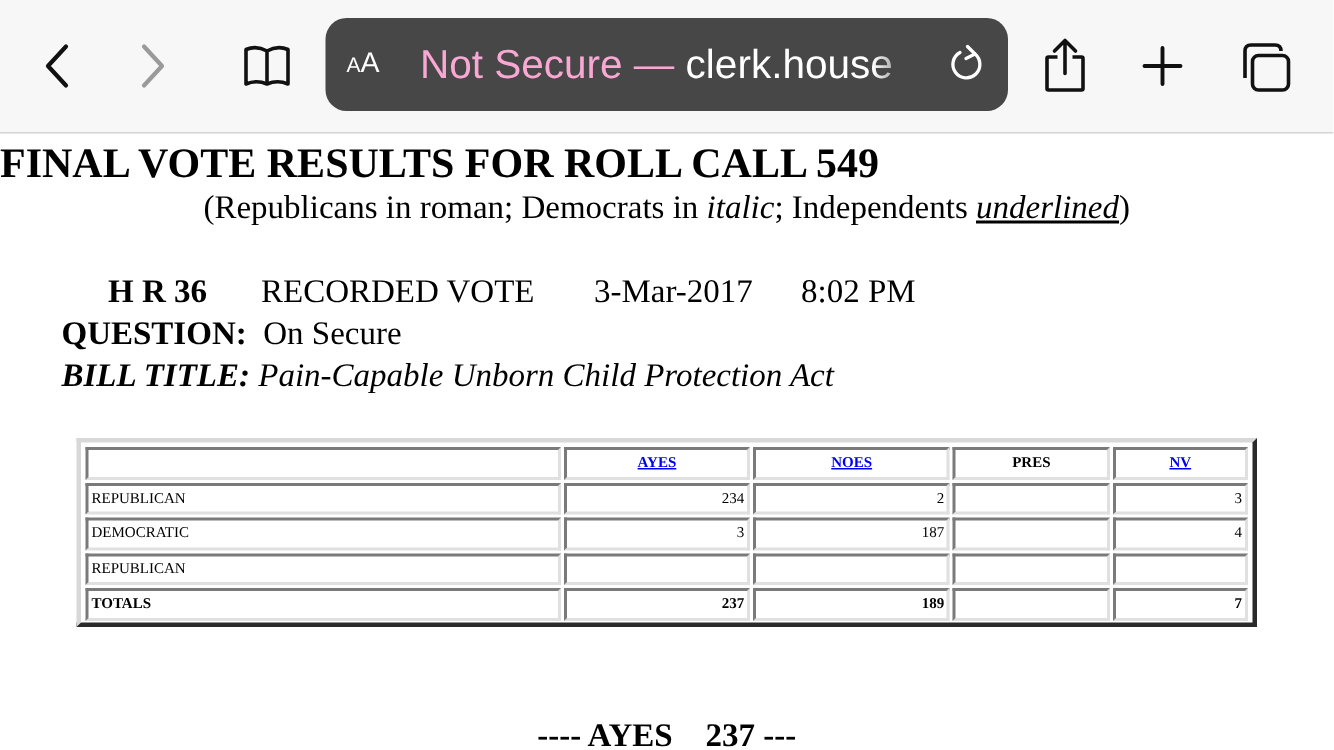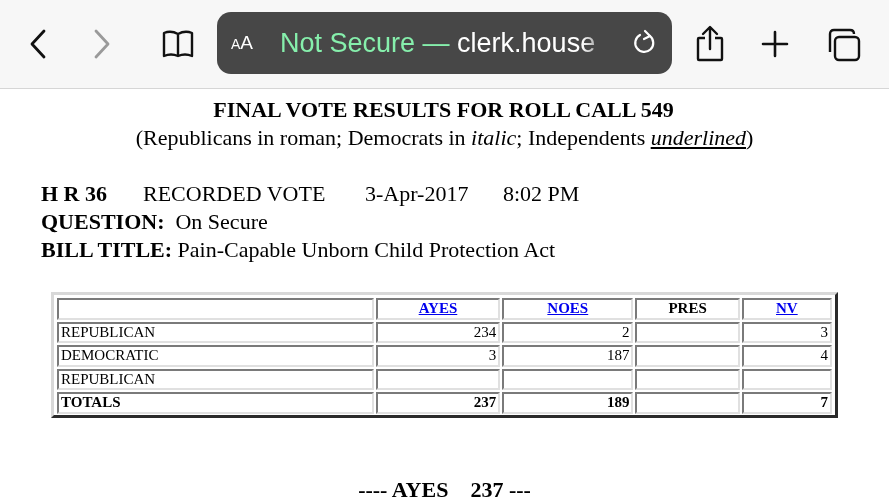--- a/index.html
+++ b/index.html
@@ -19,55 +19,55 @@
     position: absolute; left: 217px; top: 12px; width: 455px; height: 62px;
     background: #474747; border-radius: 14px;
     display: flex; align-items: center; color: #fff;
   }
   .addr-aa { position: absolute; left: 14px; top: 20px; font-family: "Liberation Sans", sans-serif; font-size: 19px; color: #ffffff; letter-spacing: 0px; }
   .addr-aa .small { font-size: 14px; }
   .addr-text {
     position: absolute; left: 63px; top: 14px; width: 330px; height: 34px; overflow: hidden; white-space: nowrap;
     font-family: "Liberation Sans", sans-serif; font-size: 27px; line-height: 34px;
   }
-  .addr-text .ns { color: #86efac; }
+  .addr-text .ns { color: #f9a8d4; }
   .addr-text .host { color: #ffffff; }
   .addr-fade { position: absolute; left: 365px; top: 14px; width: 30px; height: 34px; background: linear-gradient(to right, rgba(71,71,71,0), #474747); }
   .addr-reload { position: absolute; left: 412px; top: 16px; width: 30px; height: 30px; }
   .tb-share { left: 690px; top: 24px; width: 40px; height: 40px; }
   .tb-plus { left: 757px; top: 26px; width: 36px; height: 36px; }
   .tb-tabs { left: 824px; top: 26px; width: 40px; height: 38px; }
 
   
   .page-title {
-    position: absolute; left: 0; top: 96px; width: 887px; text-align: center;
-    font-weight: bold; font-size: 22px; line-height: 28px;
+    position: absolute; left: 0; top: 96px; width: 887px; text-align: left;
+    font-weight: bold; font-size: 28px; line-height: 28px;
   }
   .page-sub {
     position: absolute; left: 0; top: 124px; width: 889px; text-align: center;
     font-size: 22px; line-height: 28px;
   }
   .page-sub i { font-style: italic; }
   .page-sub u { text-decoration: underline; font-style: italic; }
 
   .info { position: absolute; left: 41px; font-size: 22px; line-height: 28px; white-space: nowrap; }
   .info b { font-weight: bold; }
   .info1 { top: 180px; }
   .info2 { top: 208px; }
-  .info3 { top: 236px; }
+  .info3 { top: 236px; font-style: italic; }
   .info1 span { display: inline-block; }
 
   
   .vote-table-wrap {
     position: absolute; left: 51px; top: 292px; width: 787px; height: 126px;
     border-top: 3px solid #d8d8d8; border-left: 3px solid #d8d8d8;
     border-right: 3px solid #2a2a2a; border-bottom: 3px solid #2a2a2a;
     padding: 1px;
   }
-  table.vote-table { border-collapse: separate; border-spacing: 2px; width: 100%; font-size: 15px; }
+  table.vote-table { border-collapse: separate; border-spacing: 2px; width: 100%; font-size: 10px; }
   table.vote-table td, table.vote-table th {
     border-top: 2px solid #7a7a7a; border-left: 2px solid #7a7a7a;
     border-right: 2px solid #e0e0e0; border-bottom: 2px solid #e0e0e0;
     height: 21.5px; padding: 0 2px; line-height: 17px;
   }
   table.vote-table th { font-weight: bold; text-align: center; }
   table.vote-table th a { color: #0000ee; text-decoration: underline; }
   table.vote-table td.num { text-align: right; }
   table.vote-table tr.totals td { font-weight: bold; }
   .c0 { width: 316px; } .c1 { width: 124px; } .c2 { width: 131px; } .c3 { width: 104px; } .c4 { width: 90px; }
@@ -129,21 +129,21 @@
         <rect x="9" y="9" width="24" height="23" rx="4" fill="none" stroke="#111" stroke-width="2.4"></rect>
         <path d="M4 24 L4 6 Q4 2 8 2 L24 2 Q28 2 28 6" fill="none" stroke="#111" stroke-width="2.4"></path>
       </svg>
   </div>
 </div>
 
 <div class="page-title">FINAL VOTE RESULTS FOR ROLL CALL 549</div>
 <div class="page-sub"><span>(Republicans in roman; Democrats in </span><i>italic</i><span>; Independents </span><u>underlined</u><span>)</span></div>
 
 <div class="info info1">
-  <b style="display:inline-block;width:102px;">H R 36</b><span style="width:222px;">RECORDED VOTE</span><span style="width:138px;">3-Apr-2017</span><span>8:02 PM</span>
+  <b style="display:inline-block;width:102px;margin-left:31px;">H R 36</b><span style="width:222px;">RECORDED VOTE</span><span style="width:138px;">3-Mar-2017</span><span>8:02 PM</span>
 </div>
 <div class="info info2">
   <b>QUESTION:</b>&nbsp;&nbsp;<span>On Secure</span>
 </div>
 <div class="info info3">
   <b>BILL TITLE:</b>&nbsp;<span>Pain-Capable Unborn Child Protection Act</span>
 </div>
 
 <div class="vote-table-wrap">
   <table class="vote-table">

